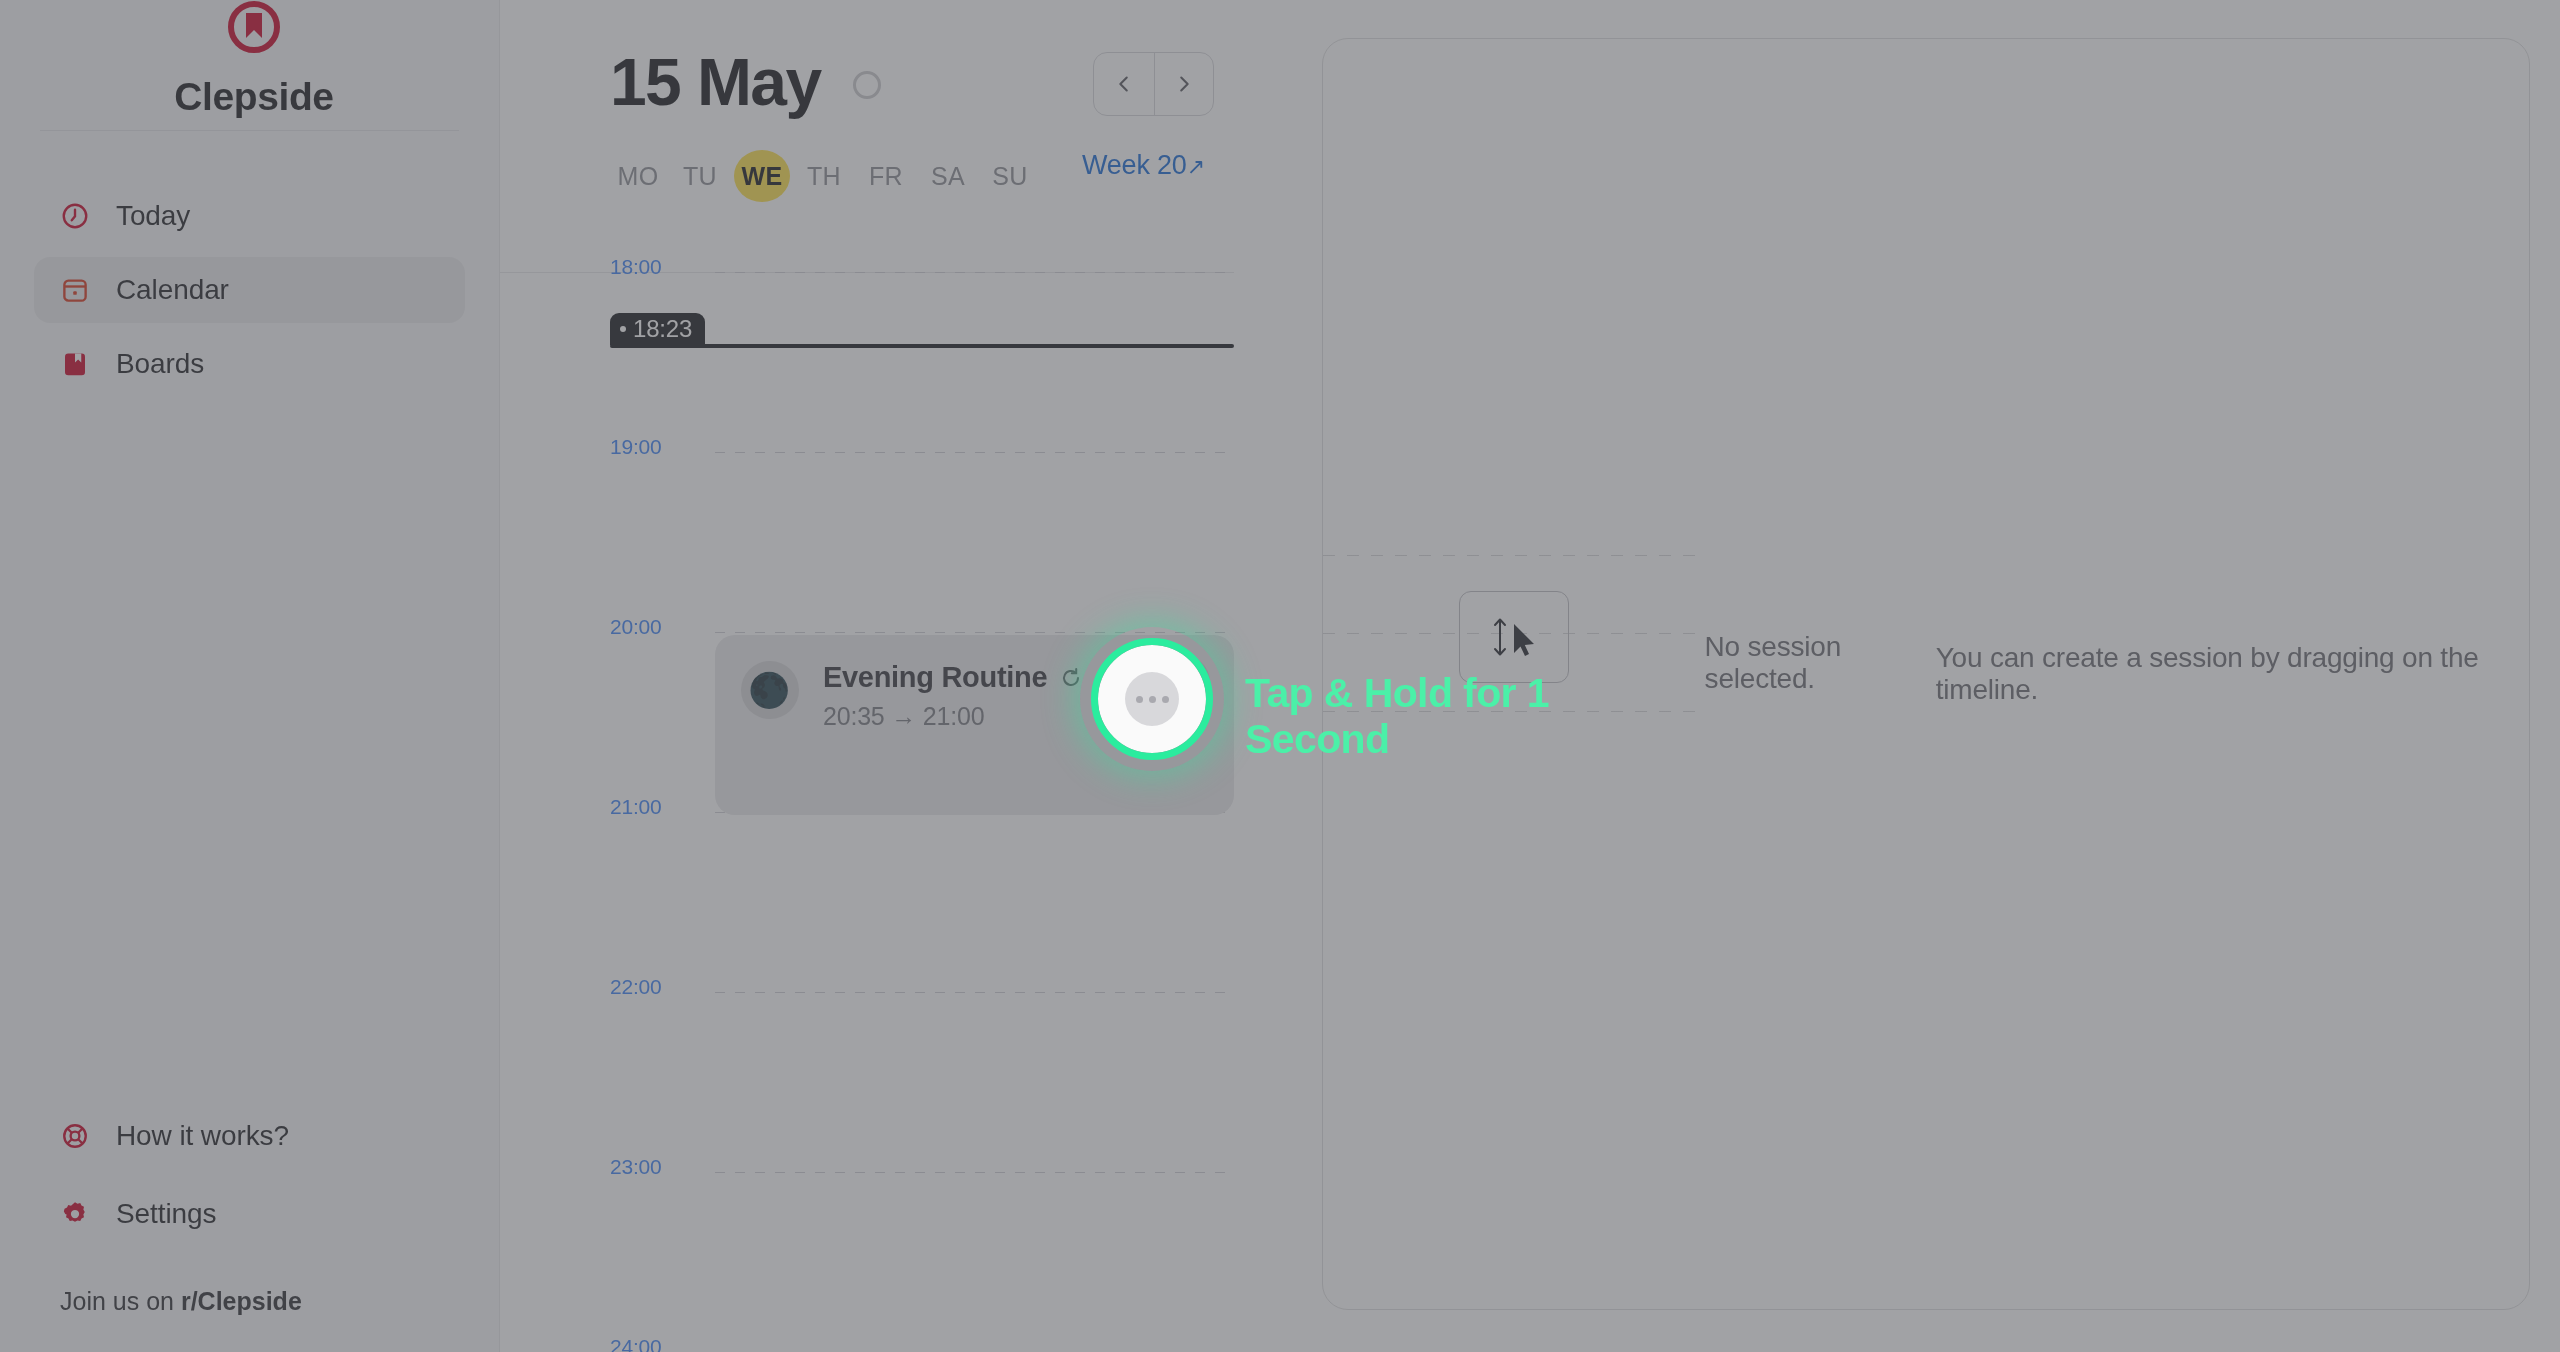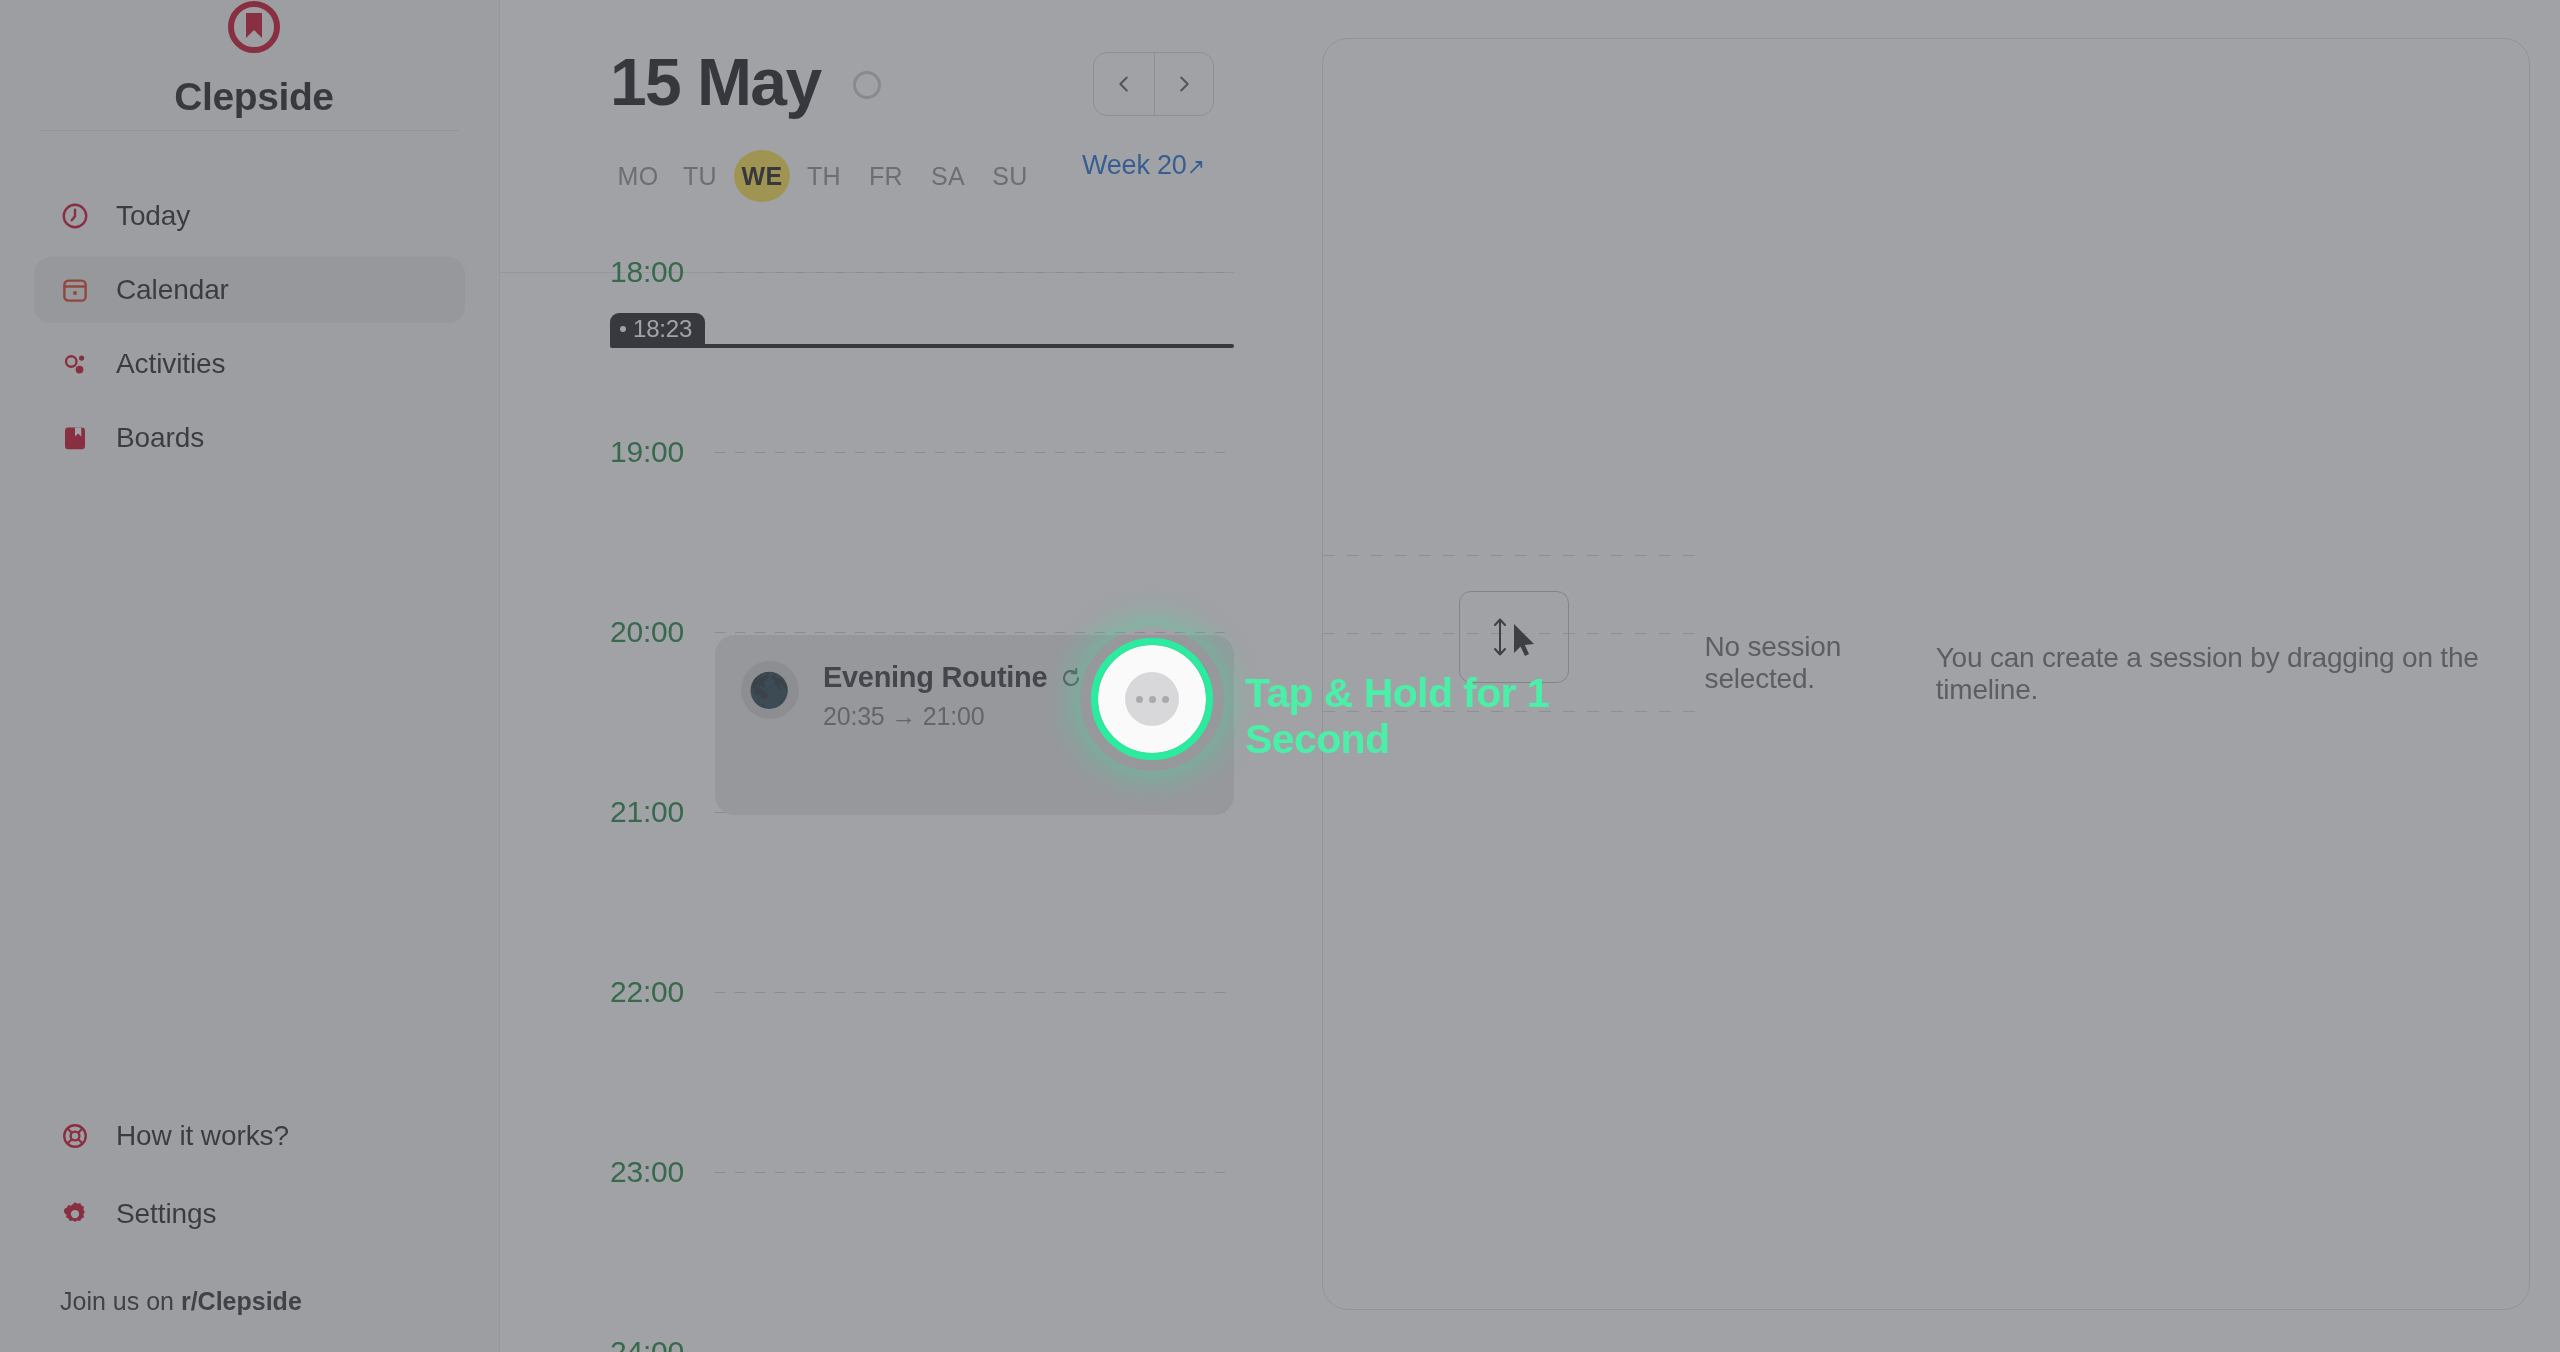--- a/index.html
+++ b/index.html
@@ -198,22 +198,22 @@
   .hour-row {
     position: absolute;
     left: 0;
     right: 88px;
     height: 0;
   }
   .hour-label {
     position: absolute;
     left: 0;
     top: -17px;
-    font-size: 30px;
-    color: #15803d;
+    font-size: 21px;
+    color: #3b82f6;
     letter-spacing: -0.2px;
   }
   .hour-dash {
     position: absolute;
     left: 105px;
     right: 0;
     top: 0;
     height: 1px;
     background-image: repeating-linear-gradient(to right,#cfcfd4 0 10px, transparent 10px 20px);
   }
@@ -434,30 +434,20 @@
           <span>
             <svg class="nav-icon" viewBox="0 0 24 24" fill="none" stroke="#d8341a" stroke-width="1.9">
               <rect x="3.5" y="4.5" width="17" height="16" rx="3.2"></rect>
               <path d="M3.5 9.2 h17"></path>
               <rect x="10.6" y="13" width="2.8" height="2.8" rx="0.7" fill="#d8341a" stroke="none"></rect>
             </svg>
           </span>
           <span class="nav-label">Calendar</span>
         </div>
 
-        <div class="nav-item">
-          <span>
-            <svg class="nav-icon" viewBox="0 0 24 24">
-              <circle cx="9" cy="10" r="4.2" fill="none" stroke="#c90024" stroke-width="1.9"></circle>
-              <circle cx="17.3" cy="7.2" r="2.1" fill="#c90024"></circle>
-              <circle cx="15.6" cy="16.4" r="3.1" fill="#c90024"></circle>
-            </svg>
-          </span>
-          <span class="nav-label">Activities</span>
-        </div>
 
         <div class="nav-item">
           <span>
             <svg class="nav-icon" viewBox="0 0 24 24">
               <rect x="4" y="3.5" width="16" height="17.5" rx="2.6" fill="#c90024"></rect>
               <path d="M12 3.5 h5 v7.2 l-2.5 -2.3 -2.5 2.3 z" fill="#ffffff"></path>
             </svg>
           </span>
           <span class="nav-label">Boards</span>
         </div>

